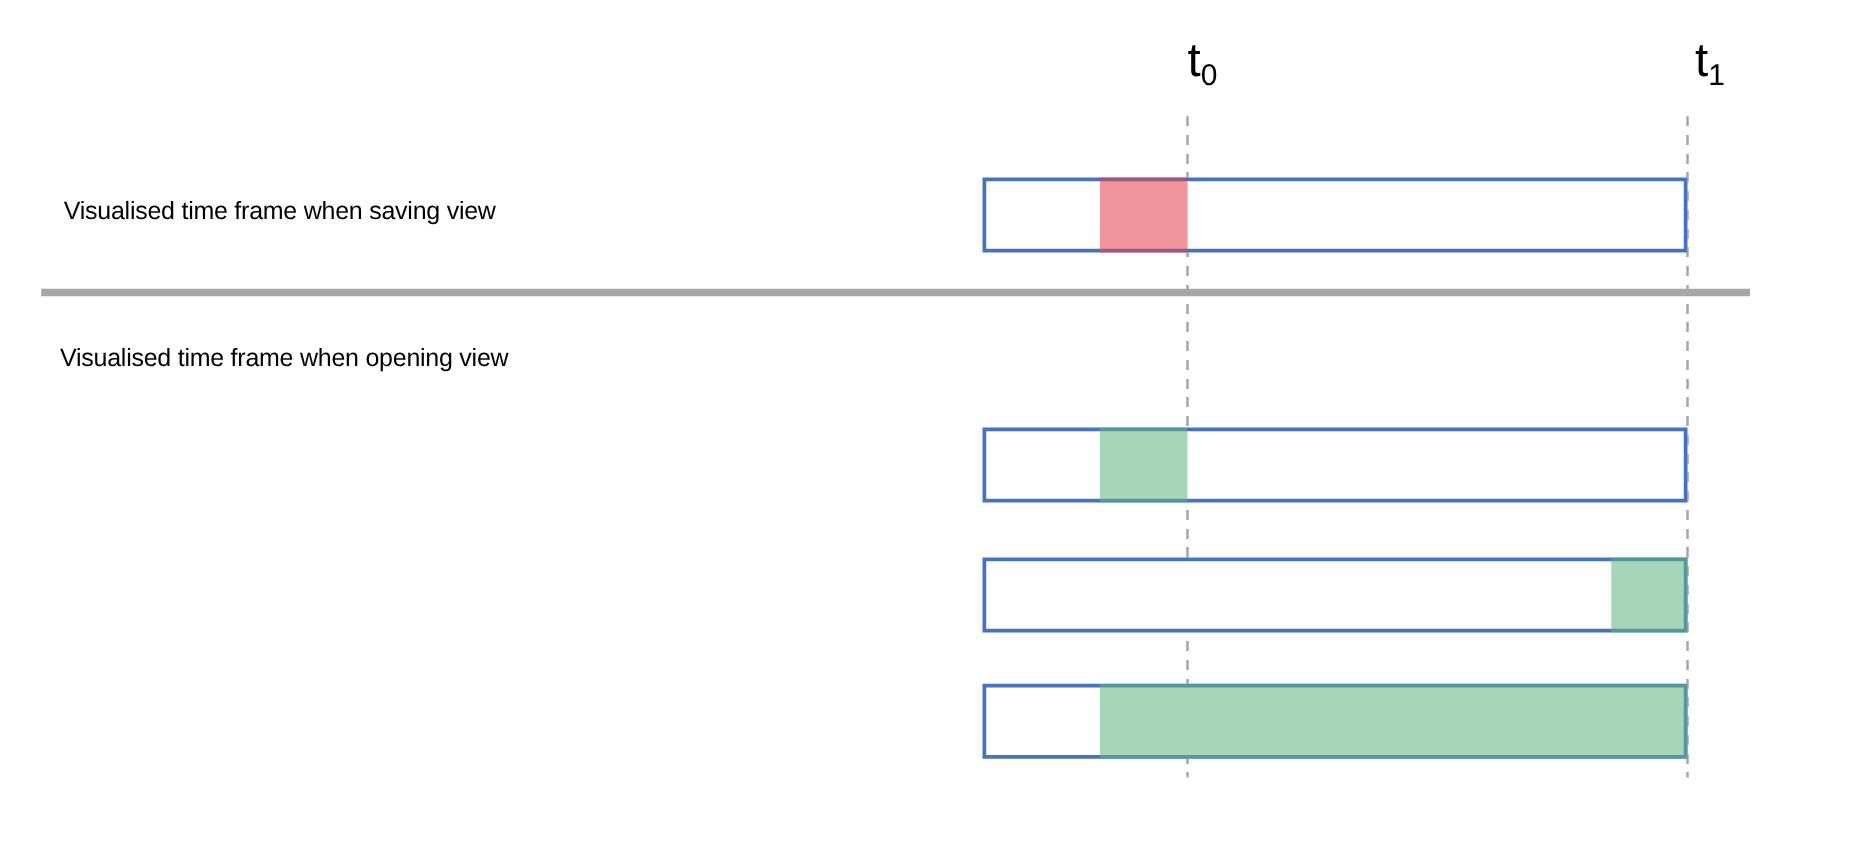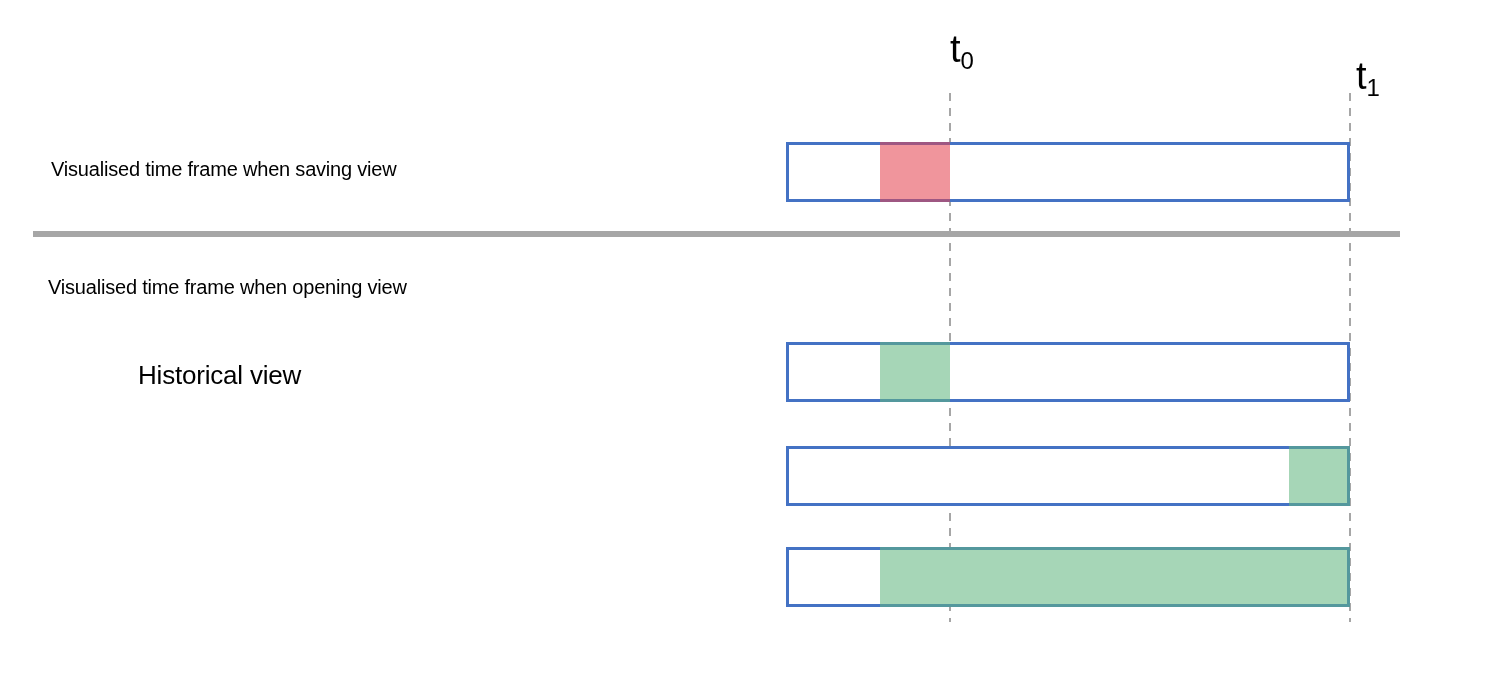--- a/index.html
+++ b/index.html
@@ -24,21 +24,21 @@
     font-weight: 400;
     color: var(--text, #000);
     line-height: 1;
   }
   .tlabel sub {
     font-size: 24px;
     line-height: 1;
     vertical-align: -7px;
   }
   .tlabel.t0 { left: 950px; }
-  .tlabel.t1 { left: 1356px; margin-top: 27px; }
+  .tlabel.t1 { left: 1356px; }
   
   .vline {
     position: absolute;
     top: 93px;
     width: 2px;
     height: 529px;
     background: repeating-linear-gradient(
       to bottom,
       var(--dashed-line, #a6a6a6) 0px,
       var(--dashed-line, #a6a6a6) 8px,
@@ -111,21 +111,20 @@
 
   <div class="section-title title-saving">Visualised time frame when saving view</div>
   <div class="bar bar-saving">
       <div class="segment" style="left: 16.3%; width: 12.6%; background: rgba(228, 66, 79, 0.56);"></div>
     </div>
 
   <div class="divider"></div>
 
   <div class="section-title title-opening">Visualised time frame when opening view</div>
 
-  <div class="row-label label-historical">Historical view</div>
   <div class="bar bar-historical">
       <div class="segment" style="left: 16.3%; width: 12.6%; background: rgba(97, 181, 126, 0.56);"></div>
     </div>
 
   <div class="bar bar-timespan">
       <div class="segment" style="left: 89.6%; width: 10.9%; background: rgba(97, 181, 126, 0.56);"></div>
     </div>
 
   <div class="bar bar-fixedstart">
       <div class="segment" style="left: 16.3%; width: 84.2%; background: rgba(97, 181, 126, 0.56);"></div>

